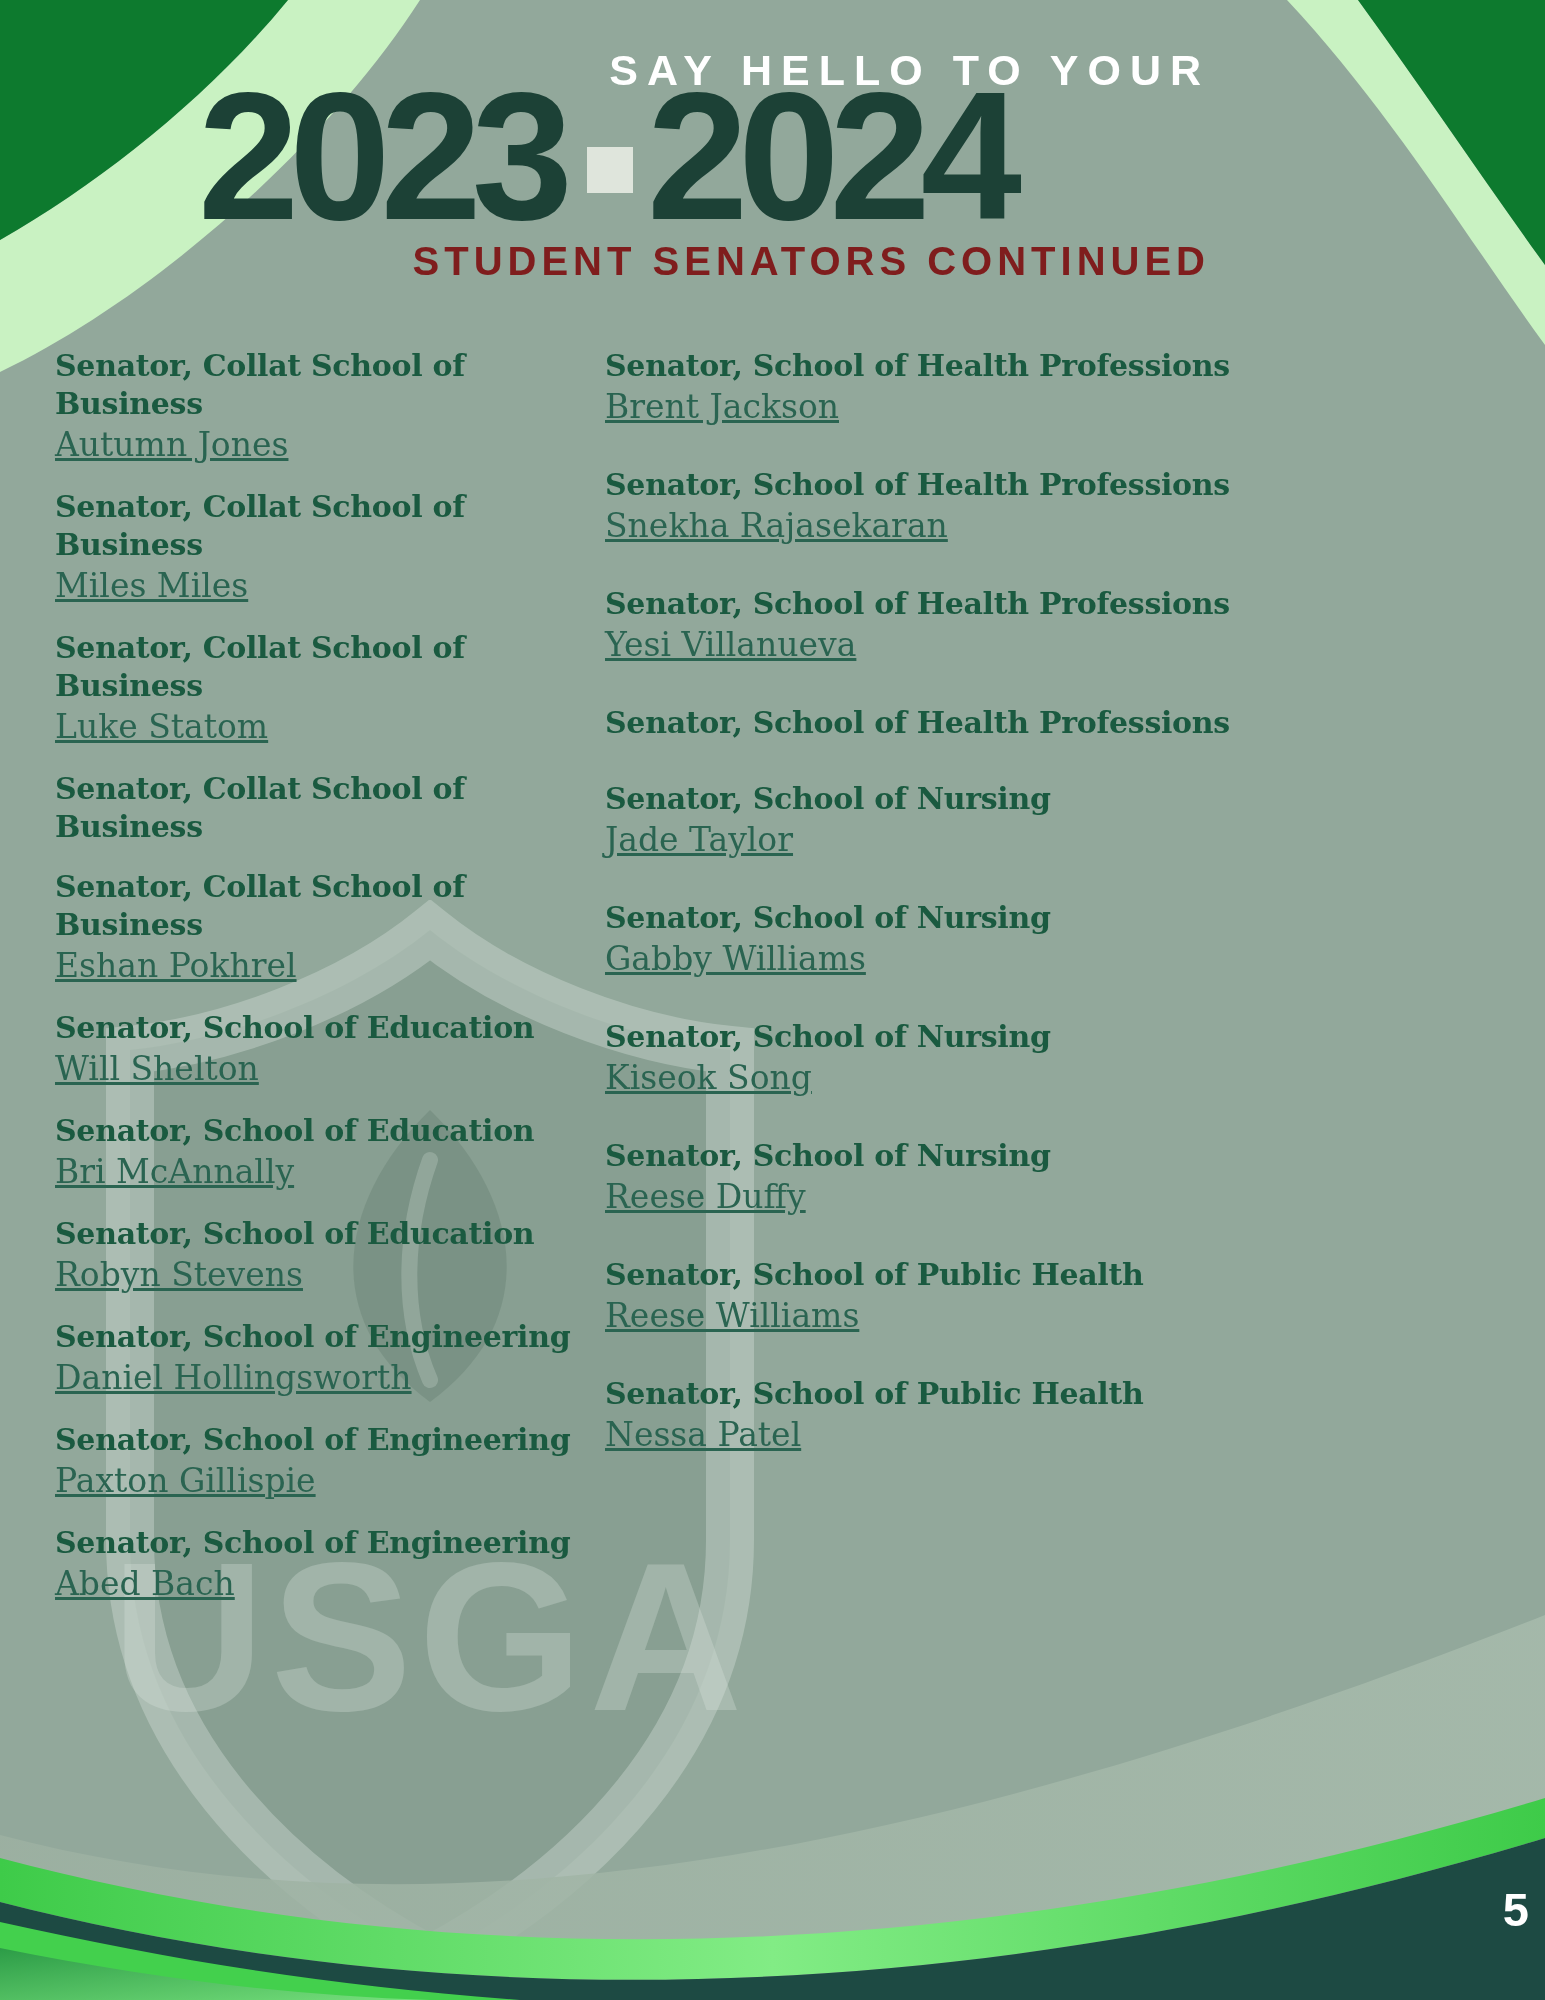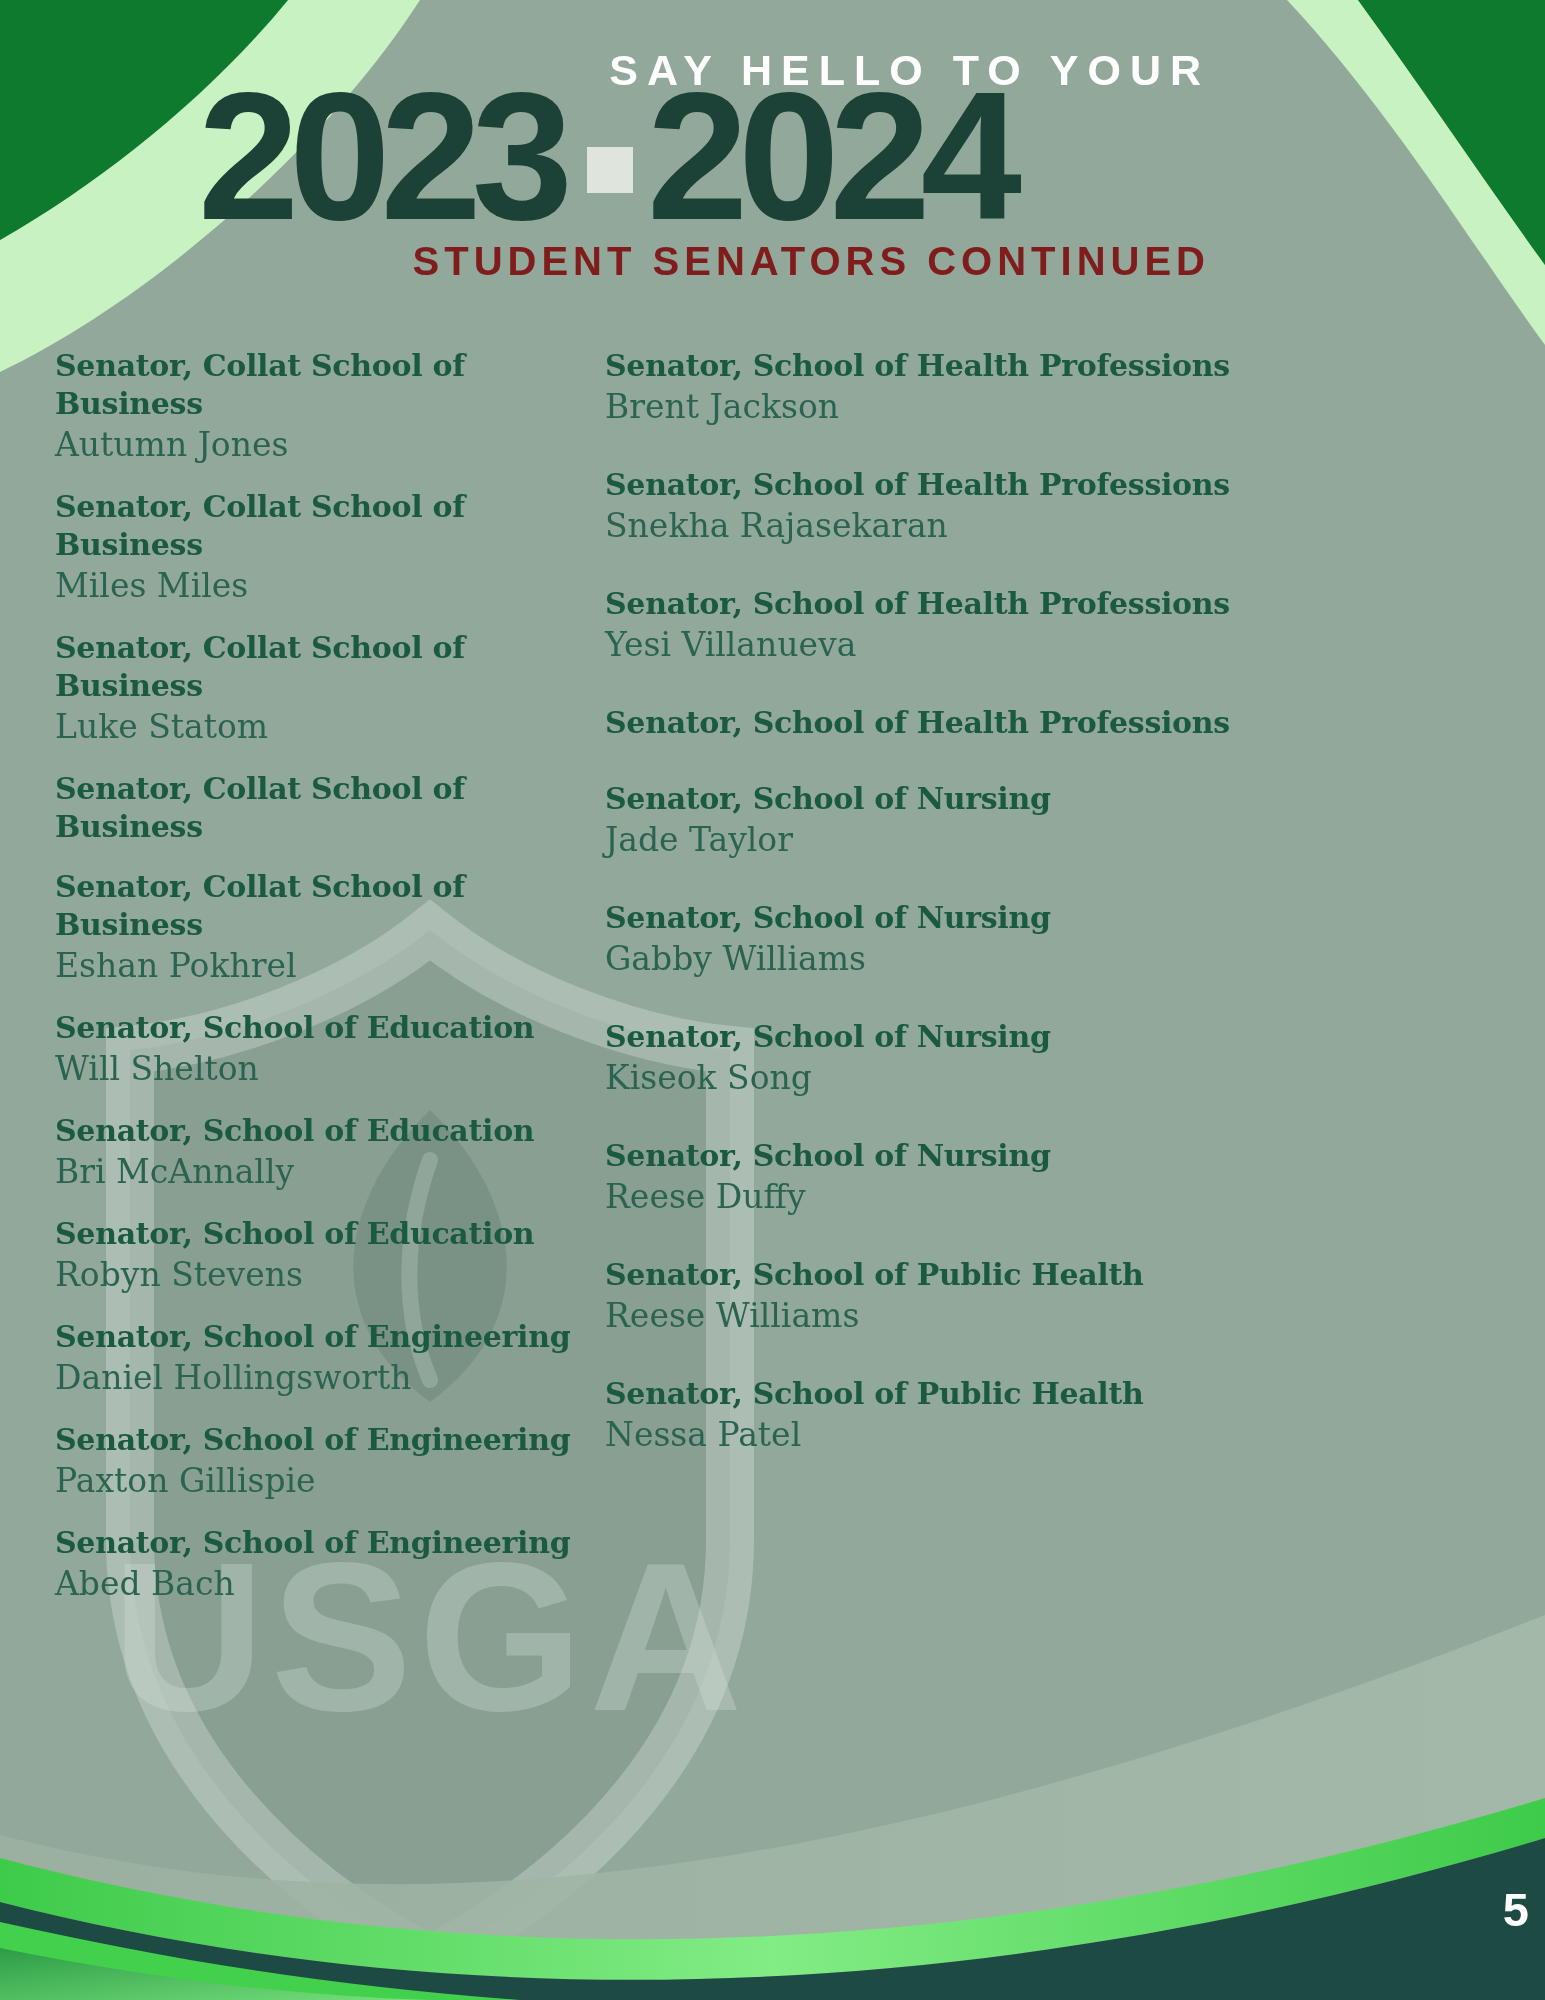--- a/index.html
+++ b/index.html
@@ -53,20 +53,21 @@
   .entry{margin-bottom:22px;}
   .entry-title{
     font-family:"DejaVu Serif", serif;
     font-weight:700;font-size:30px;line-height:38px;
     color:#1a5a40;letter-spacing:-0.3px;
   }
   .entry-name{
     font-family:"DejaVu Serif", serif;
     font-weight:400;font-size:33px;line-height:43px;
     color:#2a6451;
+    text-decoration:underline;
   }
 
   .page-number{
     position:absolute;top:1882px;right:16px;
     font-size:47px;font-weight:900;color:#ffffff;z-index:6;
   }
 </style>
 </head>
 <body>
 

